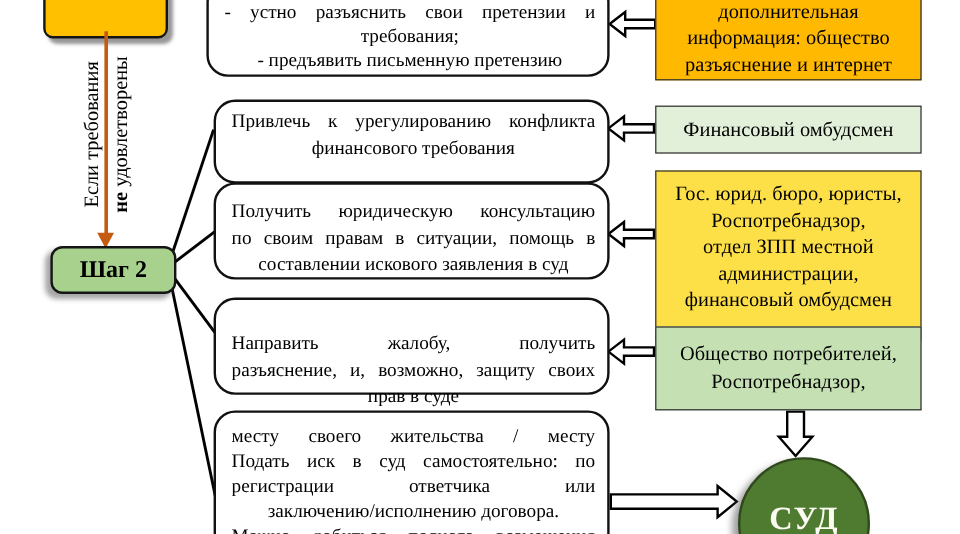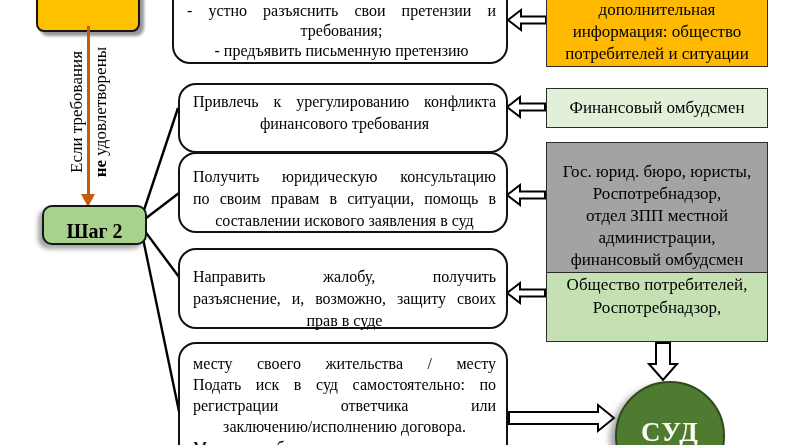--- a/index.html
+++ b/index.html
@@ -18,43 +18,43 @@
 
   
   .vtext{position:absolute;width:150px;height:20px;transform:rotate(-90deg);
          font-size:17px;text-align:center;white-space:nowrap;line-height:20px;z-index:2;}
   .t1{left:2px;top:102px;}
   .t2{left:26px;top:102px;}
 
   
   .step2{position:absolute;left:42px;top:205px;width:101px;height:36px;background:#A9D18E;
          border:2.5px solid #151515;border-radius:10px;box-shadow:-4px 4px 4px rgba(95,95,95,.55);
-         display:flex;align-items:flex-end;justify-content:center;font-weight:bold;font-size:20px;z-index:3;}
+         display:flex;align-items:center;justify-content:center;font-weight:bold;font-size:20px;z-index:3;}
 
   
   .abox{position:absolute;background:#fff;border:2.5px solid #111;border-radius:18px;
         font-size:16px;z-index:2;box-sizing:border-box;}
   .abox .ln{display:block;}
   .jl{text-align:justify;text-align-last:justify;}
   .nl{text-align:center;}
   .b1{left:172px;top:-16px;width:336px;height:80px;padding:15px 10px 0 13px;line-height:20px;}
   .b2{left:178px;top:83px;width:330px;height:70px;padding:6px 10px 0 13px;line-height:22px;}
   .b3{left:178px;top:152px;width:330px;height:81px;padding:12px 10px 0 13px;line-height:22px;}
-  .b4{left:178px;top:248px;width:330px;height:81px;padding:16px 10px 0 13px;line-height:22px;}
+  .b4{left:178px;top:248px;width:330px;height:81px;padding:26px 10px 0 13px;line-height:22px;}
   .b5{left:178px;top:342px;width:330px;height:120px;padding:9px 10px 0 13px;line-height:21px;
       border-bottom-left-radius:0;border-bottom-right-radius:0;}
 
   
   .sbox{position:absolute;width:222px;box-sizing:border-box;border:1.8px solid #2b2b2b;
         text-align:center;font-size:17px;z-index:2;}
   .sbox .ln{display:block;white-space:nowrap;}
   .orange{left:546px;top:-26px;height:93px;background:#FFB900;padding-top:24px;line-height:22px;}
   .fin{left:546px;top:88px;height:40px;background:#E2EFD9;display:flex;align-items:center;justify-content:center;}
-  .gos{left:546px;top:142px;height:142px;background:#a3a3a3;padding-top:18px;line-height:22px;}
-  .obsh{left:546px;top:272px;height:70px;background:#C5E0B3;padding-top:0;line-height:23px;}
+  .gos{left:546px;top:142px;height:142px;background:#fde047;padding-top:8px;line-height:22px;}
+  .obsh{left:546px;top:272px;height:70px;background:#C5E0B3;padding-top:10px;line-height:23px;}
 
   
   .court{position:absolute;left:615px;top:381px;width:106px;height:106px;border-radius:50%;
          background:#4F7B31;border:2.5px solid #30491c;box-shadow:-5px 4px 6px rgba(80,80,80,.55);
          display:flex;align-items:center;justify-content:center;z-index:2;}
   .court span{color:#FCFBF2;font-weight:bold;font-size:27px;letter-spacing:1px;margin-top:-8px;}
 </style>
 </head>
 <body>
 
@@ -115,21 +115,21 @@
     <span class="ln jl">месту своего жительства / месту</span>
     <span class="ln jl">Подать иск в суд самостоятельно: по</span>
     <span class="ln jl">регистрации ответчика или</span>
     <span class="ln nl">заключению/исполнению договора.</span>
     <span class="ln jl">Можно добиться полного возмещения</span>
   </div>
 
   <div class="sbox orange">
     <span class="ln">дополнительная</span>
     <span class="ln">информация: общество</span>
-    <span class="ln">потребителей и ситуации</span>
+    <span class="ln">разъяснение и интернет</span>
   </div>
 
   <div class="sbox fin">
     <span class="ln">Финансовый омбудсмен</span>
   </div>
 
   <div class="sbox gos">
     <span class="ln">Гос. юрид. бюро, юристы,</span>
     <span class="ln">Роспотребнадзор,</span>
     <span class="ln">отдел ЗПП местной</span>

